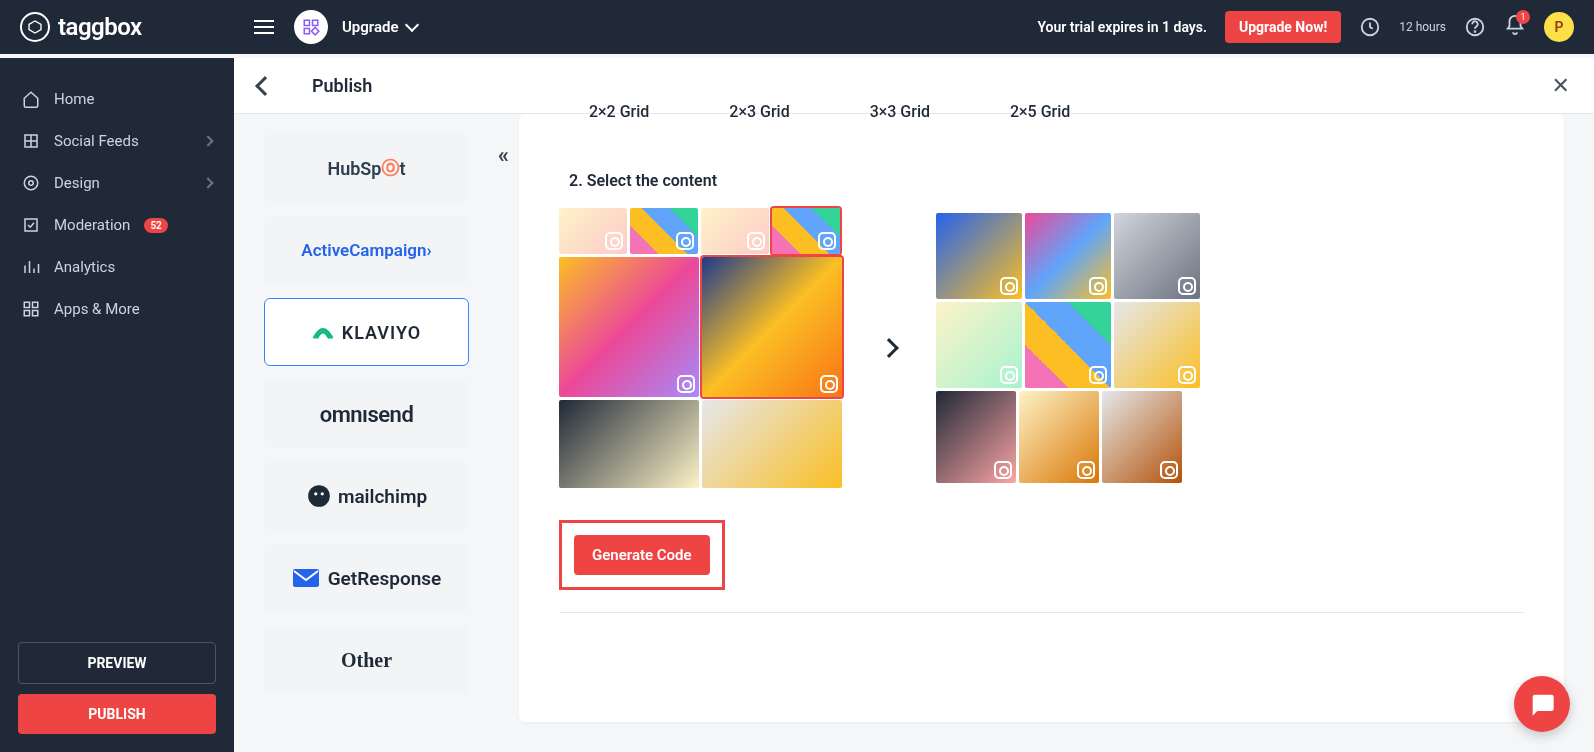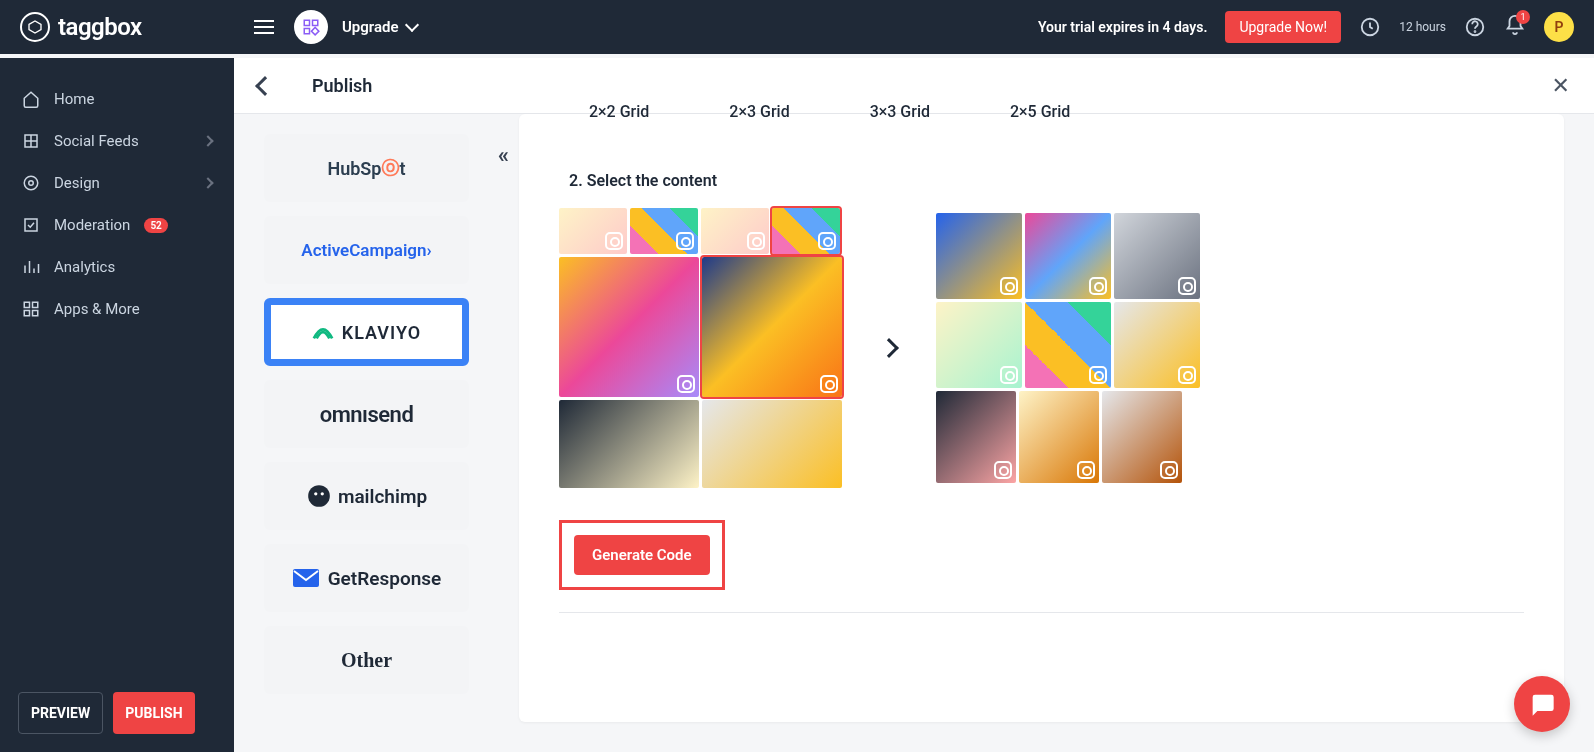--- a/index.html
+++ b/index.html
@@ -8,43 +8,43 @@
 .logo-area{width:214px;display:flex;align-items:center;gap:8px}
 .logo-circle{width:30px;height:30px;border-radius:50%;border:2px solid #fff;display:flex;align-items:center;justify-content:center}
 .brand{font-size:24px;font-weight:600;letter-spacing:-0.5px}
 .menu-toggle{margin-left:20px;display:flex;flex-direction:column;gap:4px;cursor:pointer}
 .menu-toggle span{width:20px;height:2px;background:#fff}
 .widget-icon{width:34px;height:34px;background:#fff;border-radius:50%;margin-left:20px;display:flex;align-items:center;justify-content:center}
 .widget-dd{margin-left:14px;font-size:15px;font-weight:600;display:flex;align-items:center;gap:8px;cursor:pointer}
 .chev-down{width:10px;height:10px;border-right:2px solid #fff;border-bottom:2px solid #fff;transform:rotate(45deg);margin-top:-4px}
 .top-right{margin-left:auto;display:flex;align-items:center;gap:18px}
 .trial-text{font-size:14px;font-weight:600}
-.upgrade-btn{background:#ef4444;color:#fff;border:none;padding:8px 14px;font-size:14px;font-weight:400;border-radius:4px;cursor:pointer}
+.upgrade-btn{background:#ef4444;color:#fff;border:none;padding:8px 14px;font-size:14px;font-weight:700;border-radius:4px;cursor:pointer}
 .clock-ico,.help-ico,.bell-ico{width:22px;height:22px;color:#cbd5e1;cursor:pointer}
 .hours-text{font-size:12px;color:#cbd5e1}
 .bell-wrap{position:relative}
 .notif-dot{position:absolute;top:-4px;right:-4px;background:#ef4444;color:#fff;font-size:9px;width:14px;height:14px;border-radius:50%;display:flex;align-items:center;justify-content:center}
 .avatar{width:30px;height:30px;border-radius:50%;background:#fde047;color:#92400e;display:flex;align-items:center;justify-content:center;font-weight:600;font-size:14px}
 .sidebar{position:absolute;left:0;top:58px;width:234px;height:694px;background:#1f2937;color:#cbd5e1;padding-top:20px}
 .nav-item{display:flex;align-items:center;gap:14px;padding:12px 22px;font-size:15px;cursor:pointer}
 .nav-ico{width:18px;height:18px;flex-shrink:0}
 .nav-chev{margin-left:auto;width:8px;height:8px;border-right:2px solid #6b7280;border-bottom:2px solid #6b7280;transform:rotate(-45deg)}
 .badge{background:#ef4444;color:#fff;font-size:10px;padding:2px 6px;border-radius:10px;font-weight:600}
-.sidebar-bottom{position:absolute;bottom:18px;left:18px;right:18px;display:flex;flex-direction:row;gap:10px}
+.sidebar-bottom{position:absolute;bottom:18px;left:18px;right:18px;display:flex;flex-direction:column;gap:10px}
 .preview-btn{background:transparent;border:1px solid #4b5563;color:#fff;padding:12px;font-size:14px;font-weight:700;cursor:pointer;border-radius:4px}
 .publish-btn{background:#ef4444;border:none;color:#fff;padding:12px;font-size:14px;font-weight:700;cursor:pointer;border-radius:4px}
 .sub-header{position:absolute;left:234px;top:58px;right:0;height:56px;background:#fff;border-bottom:1px solid #e5e7eb;display:flex;align-items:center;padding:0 24px;gap:20px}
 .back-arrow{width:14px;height:14px;border-left:3px solid #374151;border-bottom:3px solid #374151;transform:rotate(45deg);cursor:pointer}
 .sub-title{font-size:18px;font-weight:600;color:#1f2937;margin-left:20px}
 .close-x{margin-left:auto;font-size:22px;color:#4b5563;cursor:pointer}
 .main{position:absolute;left:234px;top:114px;right:0;bottom:0;display:flex}
 .platforms{width:265px;padding:20px 30px;display:flex;flex-direction:column;gap:14px;position:relative}
 .collapse-arrows{position:absolute;right:-10px;top:28px;font-size:22px;color:#374151;cursor:pointer;font-weight:bold;z-index:2}
 .plat-card{background:#f3f4f6;border-radius:6px;height:68px;display:flex;align-items:center;justify-content:center;font-size:18px;font-weight:600;cursor:pointer;border:1px solid transparent}
-.plat-card.selected{background:#fff;border:7px solid #3b82f6}
+.plat-card.selected{background:#fff;border:1px solid #3b82f6}
 .hubspot{color:#2c3e50}
 .hubspot .hs-o{color:#ff7a59}
 .activecampaign{color:#2563eb;font-size:17px}
 .klaviyo{color:#1f2937;letter-spacing:1px;display:flex;align-items:center;gap:8px}
 .klaviyo-ico{color:#10b981}
 .omnisend{color:#1f2937;font-size:22px;letter-spacing:-0.5px}
 .mailchimp{color:#1f2937;font-size:19px;display:flex;align-items:center;gap:6px}
 .getresponse{color:#1f2937;font-size:19px;display:flex;align-items:center;gap:8px}
 .gr-env{color:#2563eb}
 .other{color:#1f2937;font-size:20px;font-family:serif}
@@ -105,21 +105,21 @@
         <rect x="14" y="3" width="7" height="7"></rect>
         <rect x="3" y="14" width="7" height="7"></rect>
         <rect x="14" y="14" width="7" height="7" transform="rotate(45 17.5 17.5)"></rect>
       </svg>
   </div>
   <div class="widget-dd">
     <span>Upgrade</span>
     <span class="chev-down"></span>
   </div>
   <div class="top-right">
-    <span class="trial-text">Your trial expires in 4 days.</span>
+    <span class="trial-text">Your trial expires in 1 days.</span>
     <button class="upgrade-btn">Upgrade Now!</button>
     <svg class="clock-ico" viewBox="0 0 24 24" fill="none" stroke="currentColor" stroke-width="2">
         <circle cx="12" cy="12" r="9"></circle>
         <path d="M12 7v5l3 2"></path>
       </svg>
     <span class="hours-text">12 hours</span>
     <svg class="help-ico" viewBox="0 0 24 24" fill="none" stroke="currentColor" stroke-width="2">
         <circle cx="12" cy="12" r="9"></circle>
         <path d="M9 9a3 3 0 115 2c-1 1-2 1-2 3"></path>
         <circle cx="12" cy="17" r="0.5" fill="currentColor"></circle>

